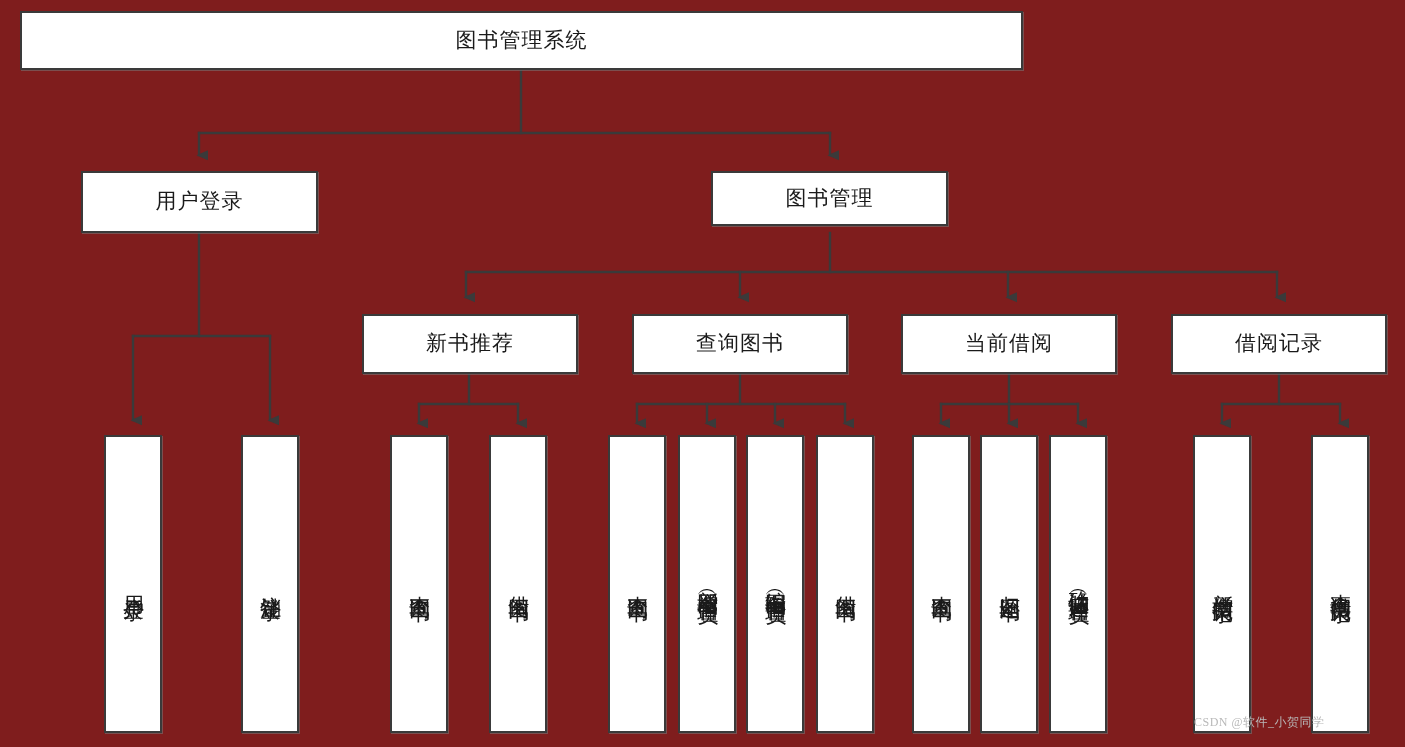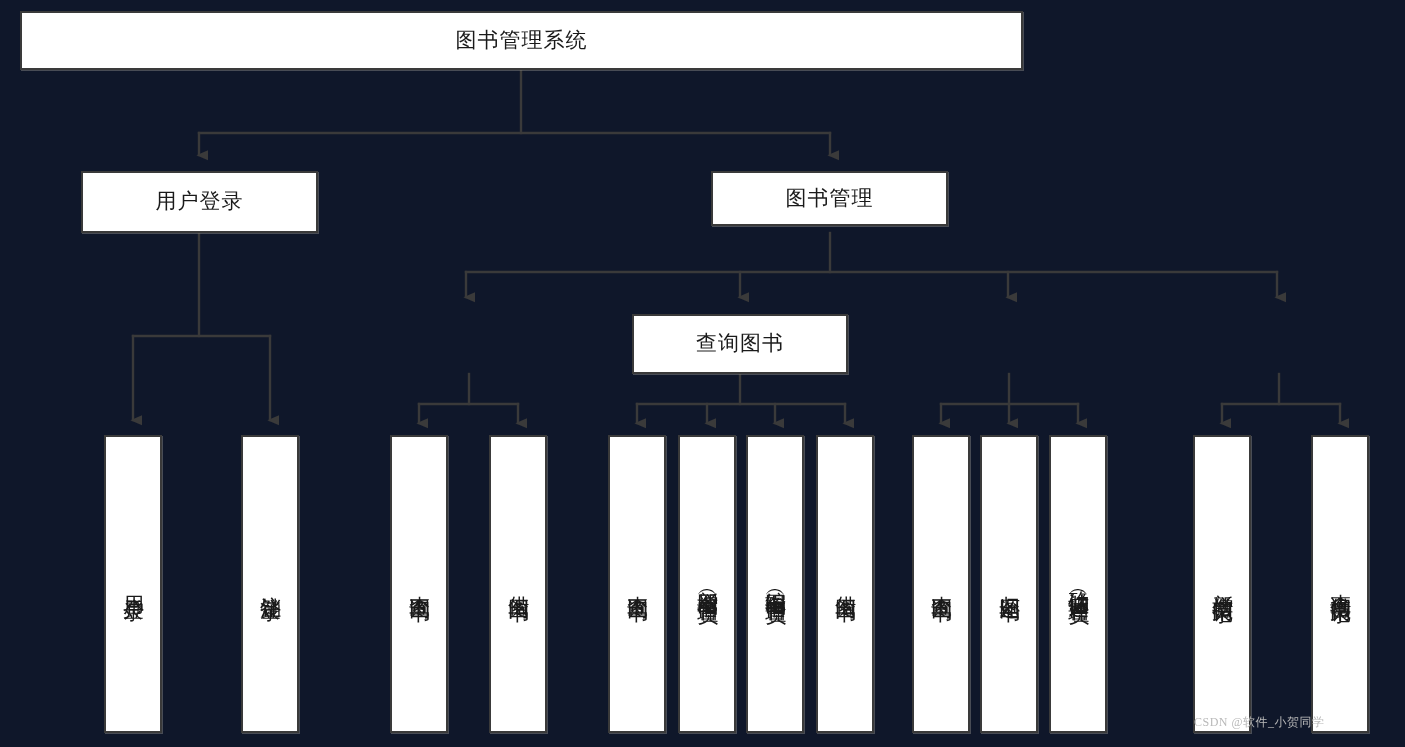--- a/index.html
+++ b/index.html
@@ -8,21 +8,21 @@
     padding: 0;
     background: #ffffff;
   }
   body {
     font-family: "DejaVu Sans", "Liberation Sans", sans-serif;
   }
   #canvas {
     position: relative;
     width: 1405px;
     height: 747px;
-    background: #0f172a;
+    background: #7f1d1d;
     overflow: hidden;
   }
   #edges {
     position: absolute;
     left: 0;
     top: 0;
     width: 1405px;
     height: 747px;
     pointer-events: none;
   }
@@ -130,23 +130,32 @@
     <span>图书管理系统</span>
   </div>
 
   <div class="node node-h" style="left:81px; top:171px; width:237px; height:62px;">
     <span>用户登录</span>
   </div>
   <div class="node node-h" style="left:711px; top:171px; width:237px; height:55px;">
     <span>图书管理</span>
   </div>
 
+  <div class="node node-h" style="left:362px; top:314px; width:216px; height:60px;">
+    <span>新书推荐</span>
+  </div>
   <div class="node node-h" style="left:632px; top:314px; width:216px; height:60px;">
     <span>查询图书</span>
   </div>
+  <div class="node node-h" style="left:901px; top:314px; width:216px; height:60px;">
+    <span>当前借阅</span>
+  </div>
+  <div class="node node-h" style="left:1171px; top:314px; width:216px; height:60px;">
+    <span>借阅记录</span>
+  </div>
 
   <div class="node node-v" style="left:104px; top:435px; width:58px; height:298px;">
     <span class="vtext">用户登录</span>
   </div>
   <div class="node node-v" style="left:241px; top:435px; width:58px; height:298px;">
     <span class="vtext">注销登录</span>
   </div>
 
   <div class="node node-v" style="left:390px; top:435px; width:58px; height:298px;">
     <span class="vtext">查询图书</span>

